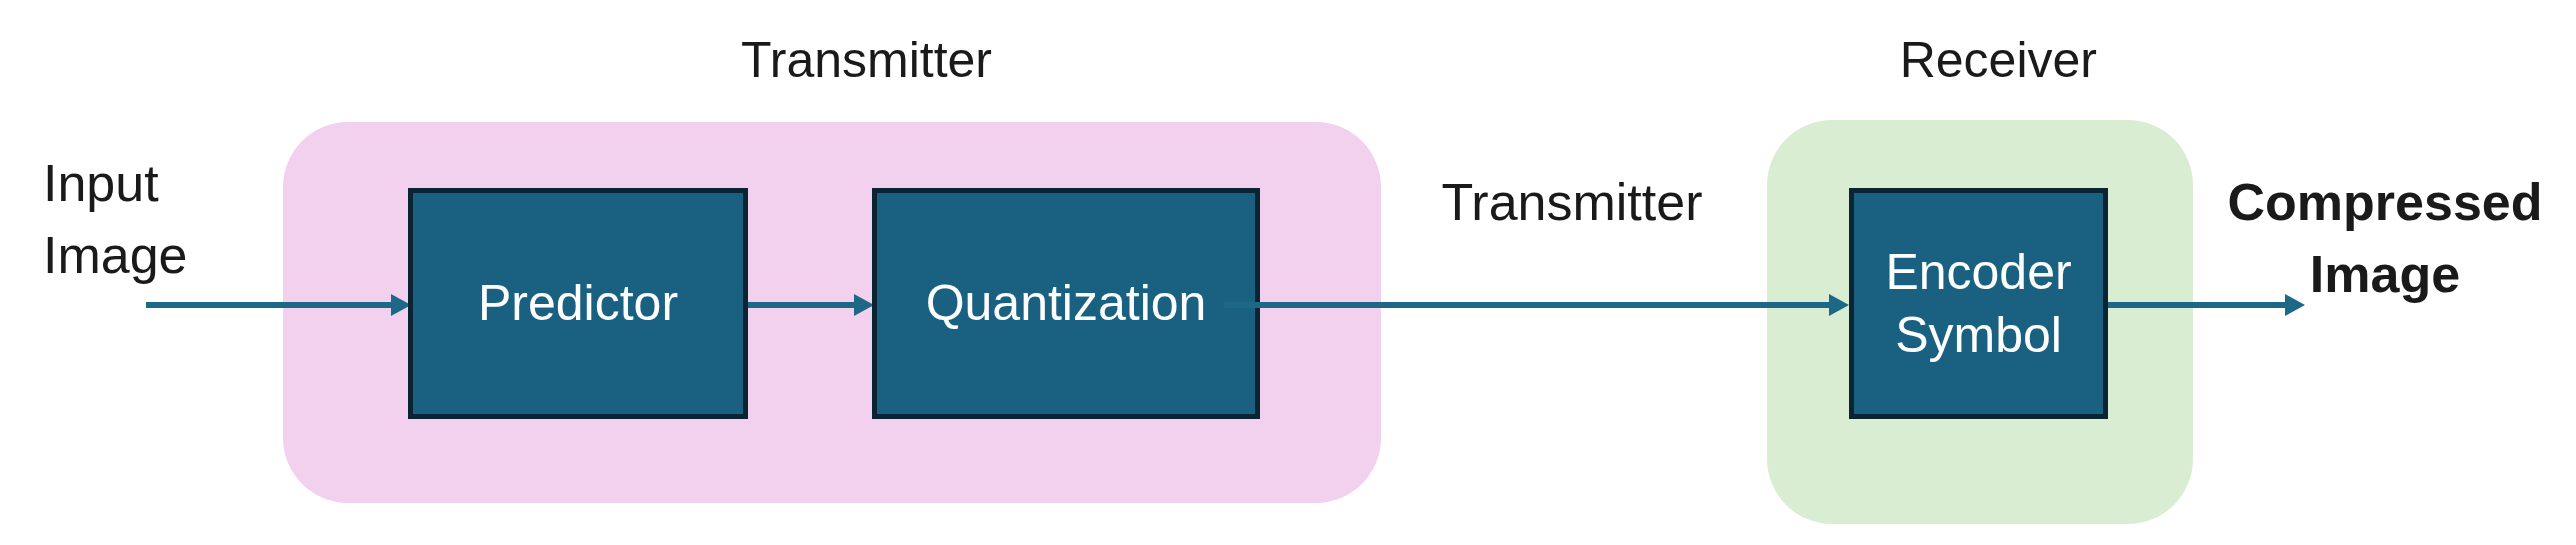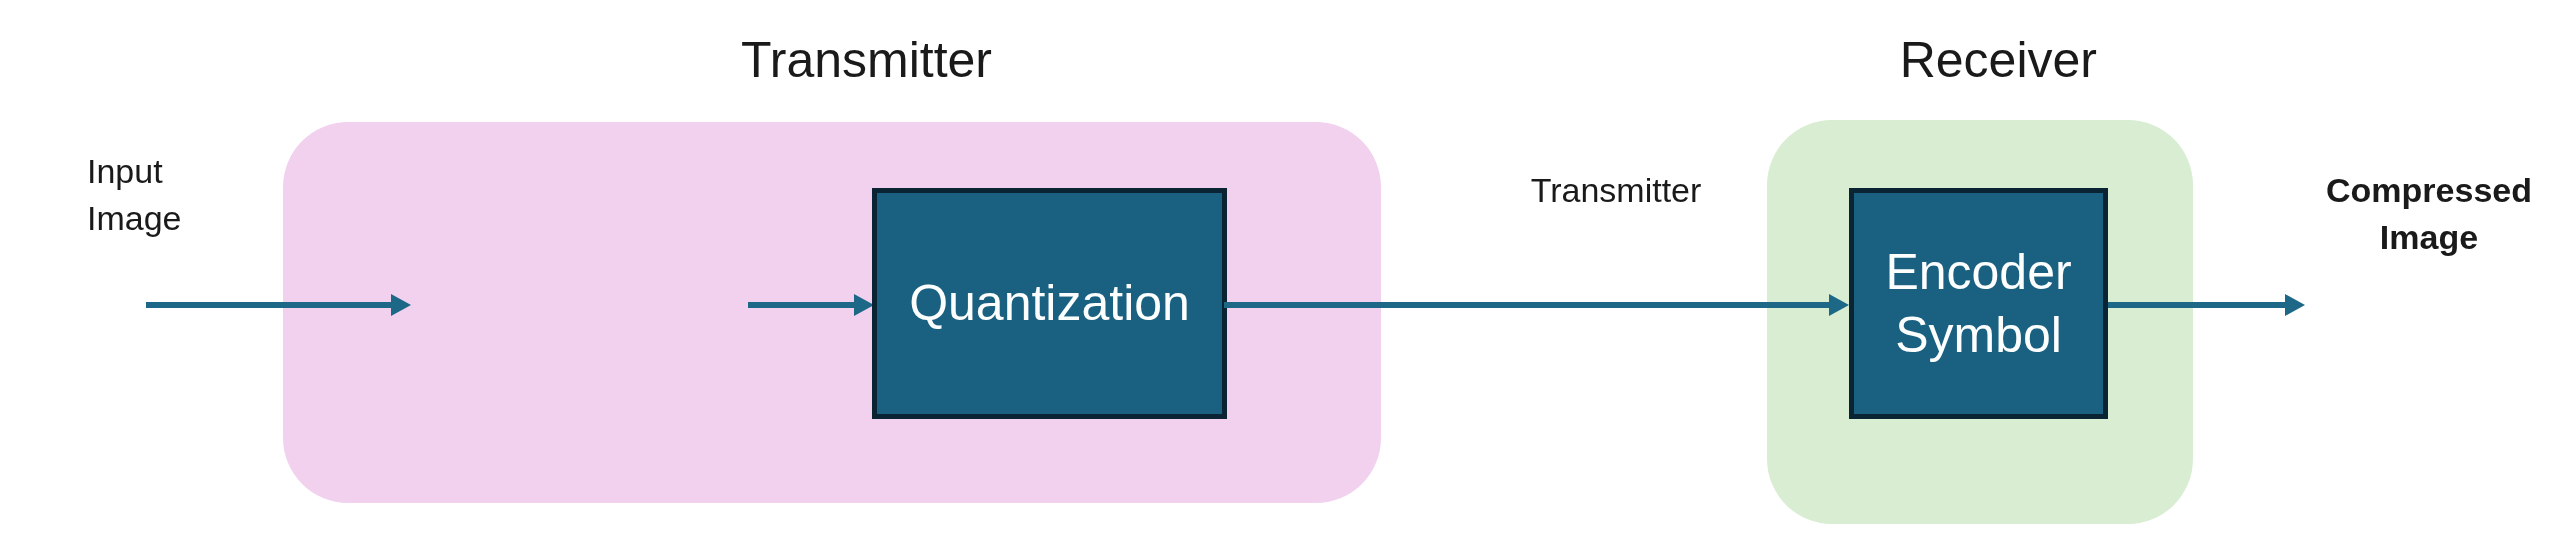--- a/index.html
+++ b/index.html
@@ -59,31 +59,30 @@
     color: var(--block-text);
     font-size: 50px;
     line-height: 1.25;
     display: flex;
     flex-direction: column;
     align-items: center;
     justify-content: center;
     text-align: center;
   }
   .block.predictor    { left: 408px;  top: 188px; width: 340px; height: 231px; }
-  .block.quantization { left: 872px; top: 188px; width: 355px; height: 231px; }
+  .block.quantization { left: 872px; top: 188px; width: 388px; height: 231px; }
   .block.symbol       { left: 1849px; top: 188px; width: 259px; height: 231px; }
 
   
   .io-label {
     position: absolute;
-    font-size: 34px;
+    font-size: 52px;
     line-height: 1.38;
     color: var(--label-text);
     white-space: nowrap;
-    margin-left: 44px;
   }
   .io-label.input   { left: 43px; top: 148px; text-align: left; }
   .io-label.channel { left: 1387px; top: 167px; width: 370px; text-align: center; }
   .io-label.output  { left: 2200px; top: 167px; width: 370px; text-align: center; font-weight: bold; }
   .io-label span { display: block; }
 
   
   .arrow {
     position: absolute;
     top: 293px;
@@ -122,20 +121,23 @@
   <div class="io-label input">
     <span>Input</span>
     <span>Image</span>
   </div>
 
   <div class="arrow input">
     <div class="shaft"></div>
     <div class="head"></div>
   </div>
 
+  <div class="block predictor">
+    <span>Predictor</span>
+  </div>
 
   <div class="arrow mid">
     <div class="shaft"></div>
     <div class="head"></div>
   </div>
 
   <div class="block quantization">
     <span>Quantization</span>
   </div>
 

